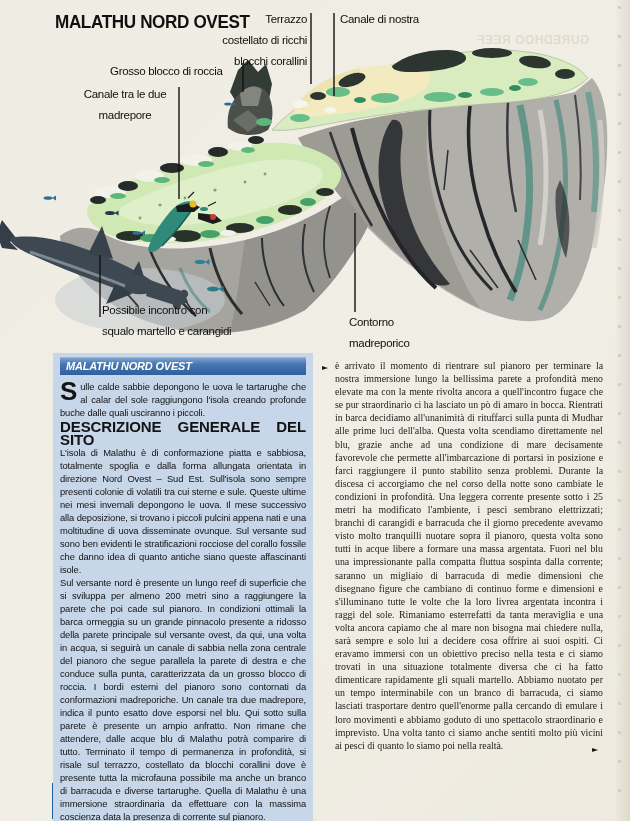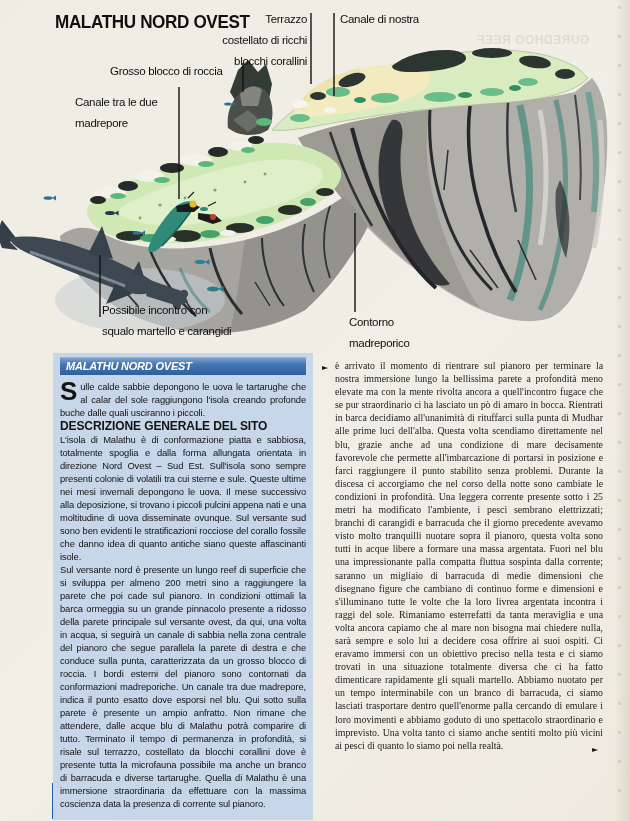--- a/index.html
+++ b/index.html
@@ -16,37 +16,37 @@
   
   .map{position:absolute;left:0;top:0;width:630px;height:360px;}
   .map svg{position:absolute;left:0;top:0;}
   .page-title{position:absolute;left:55px;top:11px;font-size:19px;font-weight:bold;
     letter-spacing:-.4px;transform:scaleX(.9);transform-origin:left top;color:#101010;}
   .map-label{position:absolute;font-weight:normal;font-size:11.5px;line-height:21px;
     letter-spacing:-.3px;white-space:pre-line;color:#101010;z-index:3;}
   .lbl-terrazzo{left:187px;top:9px;width:120px;text-align:right;}
   .lbl-sabbia{left:340px;top:9px;}
   .lbl-grosso{left:110px;top:61px;width:130px;text-align:left;}
-  .lbl-madrepore{left:75px;top:92px;width:100px;text-align:left;}
+  .lbl-madrepore{left:75px;top:84px;width:100px;text-align:center;}
   .lbl-squalo{left:102px;top:300px;}
   .lbl-contorno{left:349px;top:312px;}
   .bleed{position:absolute;left:468px;top:33px;width:130px;z-index:0;
     transform:scaleX(-1);color:#ded8c8;font-weight:bold;font-size:12px;
     letter-spacing:.5px;text-align:center;opacity:.85;}
   
   .infobox{position:absolute;left:53px;top:353px;width:260px;background:#c7d6e8;
     padding:4px 7px 10px 7px;box-sizing:border-box;z-index:2;}
   .infobox-header{height:17px;background:linear-gradient(#7ca1ce 0%,#4878b2 35%,#2e5f9e 100%);
     color:#ffffff;font-weight:bold;font-style:italic;font-size:11px;line-height:17px;
     padding-left:6px;letter-spacing:-.2px;border-top:1px solid #9db8d8;}
   .infobox-body{margin-top:5px;font-size:9.4px;line-height:13px;letter-spacing:-.12px;
     text-align:justify;color:#131313;}
   .infobox-body p{margin:0;}
   .dropcap{float:left;font-size:26px;line-height:21px;font-weight:bold;margin:1px 3px 0 0;}
-  .sec-title{font-weight:bold;font-size:12px;margin-top:1px;letter-spacing:-.1px;}
+  .sec-title{font-weight:bold;font-size:15px;margin-top:1px;letter-spacing:-.1px;}
   
   .article{position:absolute;left:322px;top:359px;width:281px;
     font-family:"Liberation Serif",serif;font-size:9.9px;line-height:13.1px;
     text-align:justify;color:#1d1d1d;padding-left:13px;box-sizing:border-box;
     letter-spacing:-.02px;}
   .article .start-marker{position:absolute;left:0;top:2px;font-size:8px;
     font-family:"DejaVu Sans",sans-serif;color:#111;}
   .end-marker{position:absolute;left:592px;top:745px;font-size:8px;
     font-family:"DejaVu Sans",sans-serif;color:#111;}
   

